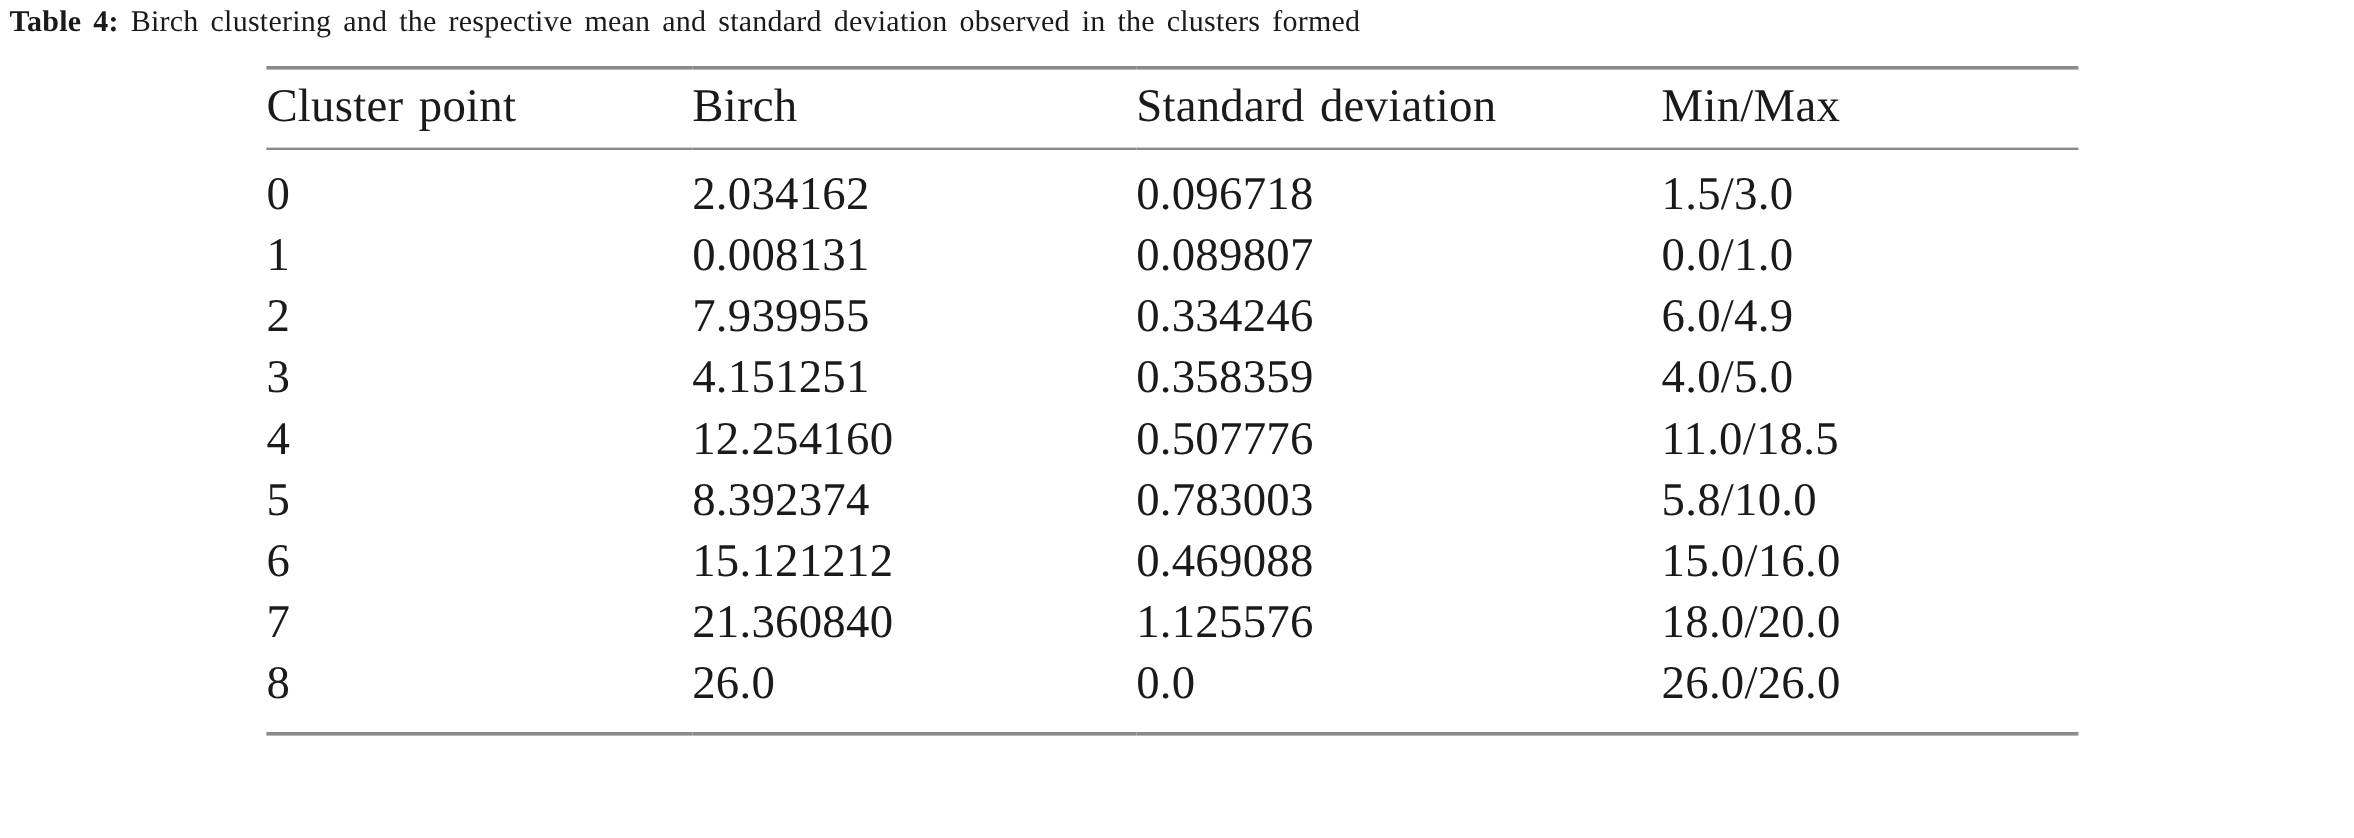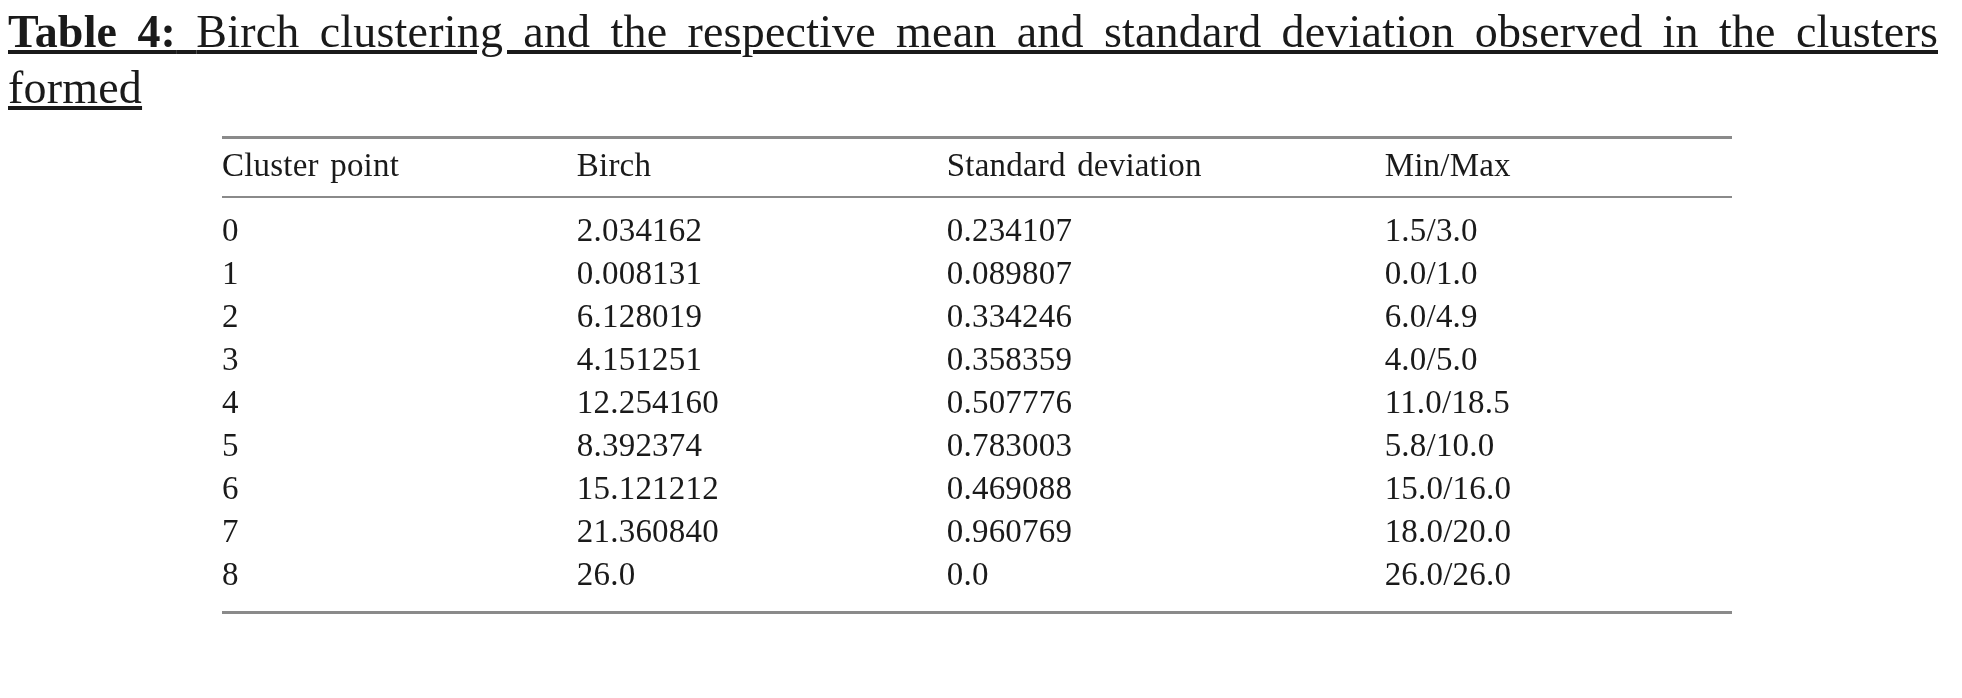--- a/index.html
+++ b/index.html
@@ -15,44 +15,43 @@
     overflow: hidden;
   }
   .page {
     position: relative;
     width: 1962px;
     height: 698px;
     box-sizing: border-box;
     padding: 0;
   }
   .caption {
-    font-size: 46px;
+    font-size: 25px;
     line-height: 1.22;
     padding: 4px 8px 0 8px;
     text-align: justify;
     width: 1946px;
     box-sizing: border-box;
     letter-spacing: 0.2px;
     word-spacing: 3.5px;
-    text-decoration: underline;
   }
   .caption .caption-label {
     font-weight: bold;
   }
   .caption .caption-text {
     font-weight: normal;
   }
   .table-wrap {
     margin: 20px 0 0 222px;
     width: 1510px;
   }
   table.tbl {
     border-collapse: collapse;
     width: 100%;
-    font-size: 33px;
+    font-size: 39px;
   }
   table.tbl thead th {
     font-weight: normal;
     text-align: left;
     padding: 8px 0 12px 0;
     letter-spacing: 0.2px;
     word-spacing: 3px;
   }
   .rule-top { border-top: 3px solid #8a8a8a; }
   .rule-head { border-bottom: 2px solid #8a8a8a; }
@@ -93,32 +92,32 @@
           <th>Cluster point</th>
           <th>Birch</th>
           <th>Standard deviation</th>
           <th>Min/Max</th>
         </tr>
       </thead>
       <tbody>
         <tr>
           <td>0</td>
           <td>2.034162</td>
-          <td>0.234107</td>
+          <td>0.096718</td>
           <td>1.5/3.0</td>
         </tr>
         <tr>
           <td>1</td>
           <td>0.008131</td>
           <td>0.089807</td>
           <td>0.0/1.0</td>
         </tr>
         <tr>
           <td>2</td>
-          <td>6.128019</td>
+          <td>7.939955</td>
           <td>0.334246</td>
           <td>6.0/4.9</td>
         </tr>
         <tr>
           <td>3</td>
           <td>4.151251</td>
           <td>0.358359</td>
           <td>4.0/5.0</td>
         </tr>
         <tr>
@@ -135,21 +134,21 @@
         </tr>
         <tr>
           <td>6</td>
           <td>15.121212</td>
           <td>0.469088</td>
           <td>15.0/16.0</td>
         </tr>
         <tr>
           <td>7</td>
           <td>21.360840</td>
-          <td>0.960769</td>
+          <td>1.125576</td>
           <td>18.0/20.0</td>
         </tr>
         <tr class="rule-bottom">
           <td>8</td>
           <td>26.0</td>
           <td>0.0</td>
           <td>26.0/26.0</td>
         </tr>
       </tbody>
     </table>

